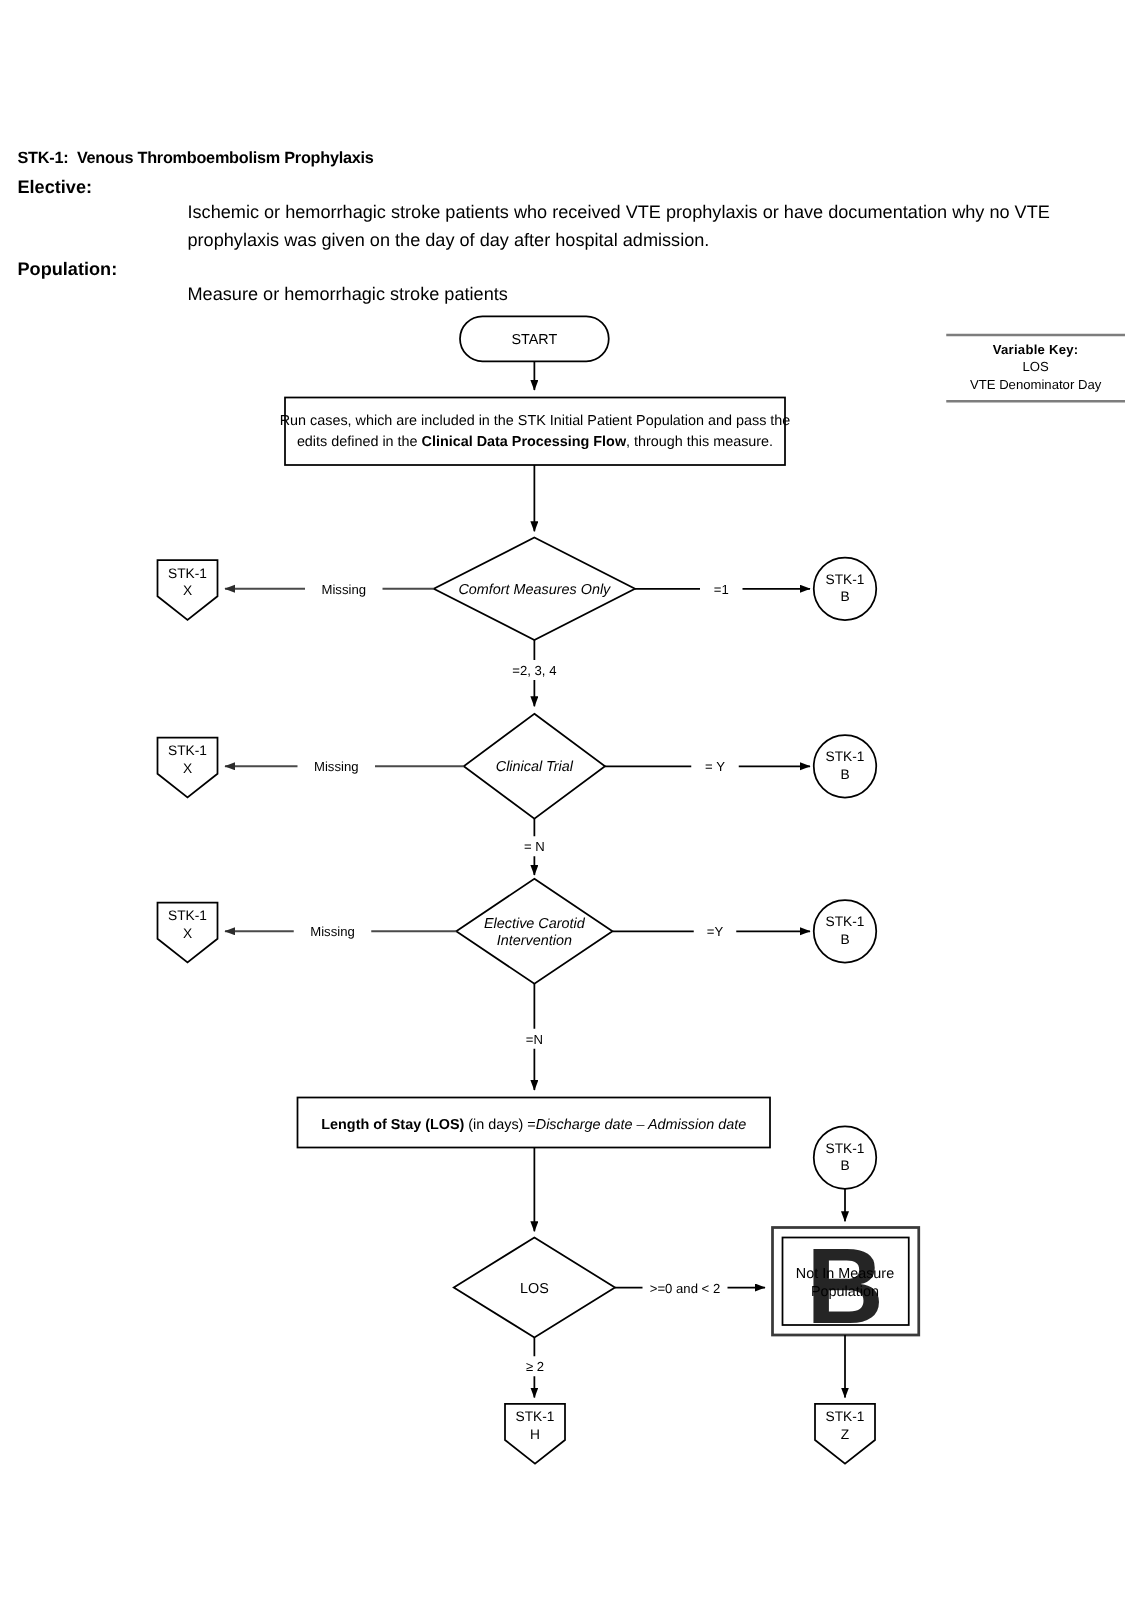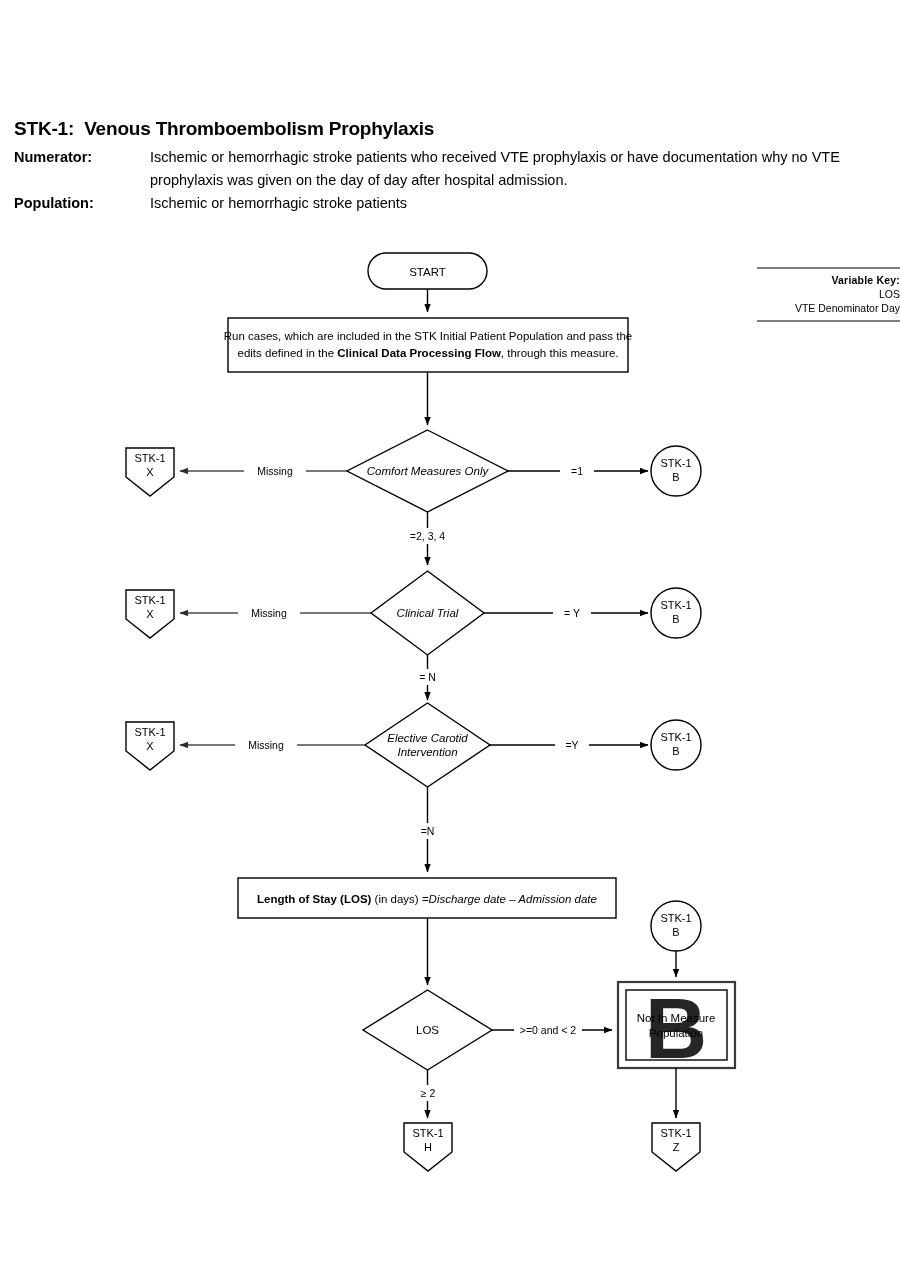--- a/index.html
+++ b/index.html
@@ -17,49 +17,50 @@
   }
 
   
   #header {
     position: absolute;
     left: 14px;
     top: 118px;
     width: 872px;
   }
   #measure-title {
-    font-size: 19px;
+    font-size: 13px;
     font-weight: bold;
     letter-spacing: -0.2px;
     margin: 0 0 6px 0;
     white-space: pre;
   }
   .def-row {
     display: flex;
     align-items: flex-start;
     font-size: 14.5px;
     line-height: 23px;
   }
   .def-label {
     font-weight: bold;
     width: 136px;
     flex: 0 0 136px;
   }
   .def-text {
     flex: 1 1 auto;
     max-width: 714px;
+    margin-top: 20px;
   }
 
   
   #variable-key {
     position: absolute;
     left: 757px;
     top: 267px;
     width: 143px;
-    text-align: right;
+    text-align: center;
     font-size: 10.5px;
     line-height: 14px;
   }
   #variable-key .rule {
     border-top: 2px solid #7d7d7d;
     height: 0;
     margin: 0 0 4px 0;
   }
   #variable-key .rule.bottom {
     margin: 5px 0 0 0;
@@ -133,27 +134,27 @@
     opacity: 0.85;
   }
 </style>
 </head>
 <body>
 
 <div id="header">
   <div id="measure-title">STK-1:  Venous Thromboembolism Prophylaxis</div>
 
   <div class="def-row">
-    <div class="def-label">Numerator:</div>
+    <div class="def-label">Elective:</div>
     <div class="def-text">Ischemic or hemorrhagic stroke patients who received VTE prophylaxis or have documentation why no VTE prophylaxis was given on the day of day after hospital admission.</div>
   </div>
 
   <div class="def-row">
     <div class="def-label">Population:</div>
-    <div class="def-text">Ischemic or hemorrhagic stroke patients</div>
+    <div class="def-text">Measure or hemorrhagic stroke patients</div>
   </div>
 </div>
 
 <div id="variable-key">
   <div class="rule"></div>
   <div class="vk-title">Variable  Key:</div>
   <div>LOS</div>
   <div>VTE Denominator Day</div>
   <div class="rule bottom"></div>
 </div>

